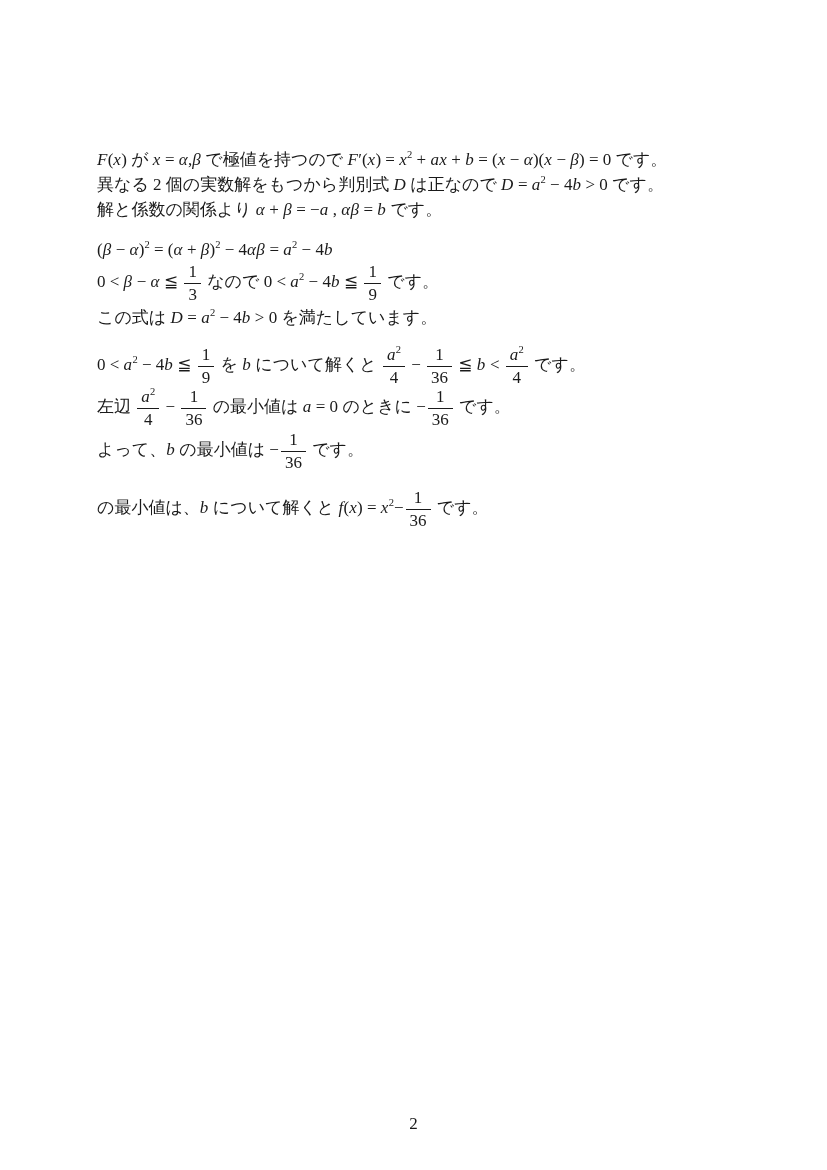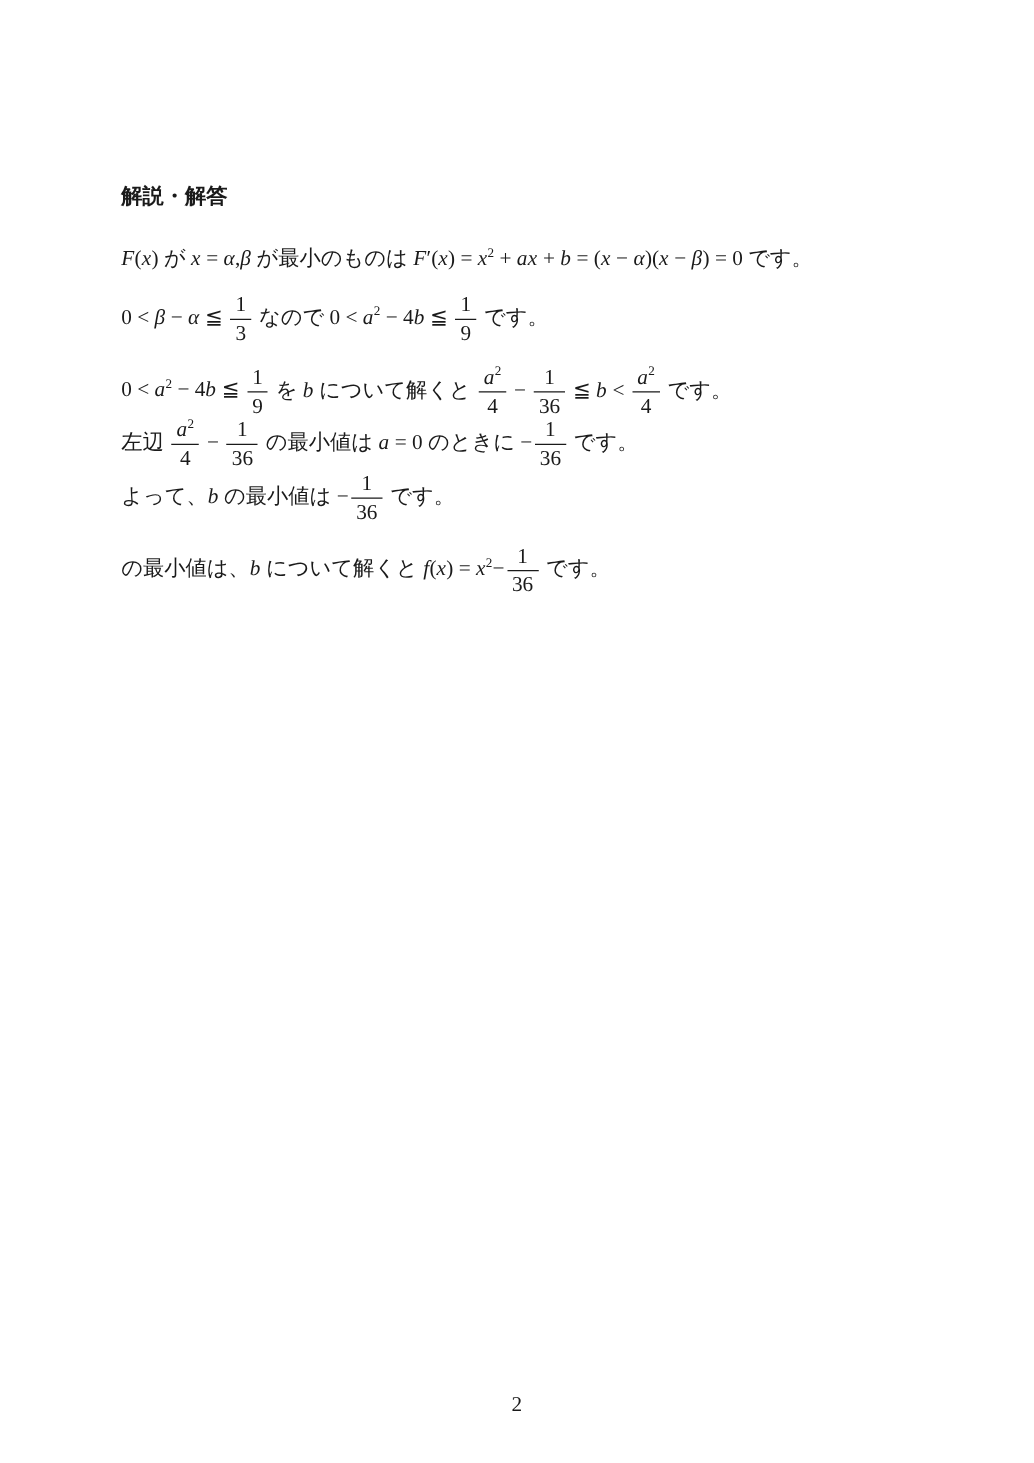--- a/index.html
+++ b/index.html
@@ -52,27 +52,30 @@
     left: 0; right: 0;
     bottom: 36px;
     text-align: center;
   }
 </style>
 </head>
 <body>
 
 <div class="page">
   <div class="content">
-    <h1 class="heading">解説・解答</h1>
     <div id="paragraphs">
         <div class="para">
-          <div class="line"><span class="math"><i>F</i>(<i>x</i>)</span><span class="jp"> が </span><span class="math"><i>x</i> = <i>α</i>,<i>β</i></span><span class="jp"> が最小のものは </span><span class="math"><i>F</i>′(<i>x</i>) = <i>x</i><sup>2</sup> + <i>a</i><i>x</i> + <i>b</i> = (<i>x</i> − <i>α</i>)(<i>x</i> − <i>β</i>) = 0</span><span class="jp"> です。</span></div>
+          <div class="line"><span class="math"><i>F</i>(<i>x</i>)</span><span class="jp"> が </span><span class="math"><i>x</i> = <i>α</i>,<i>β</i></span><span class="jp"> で極値を持つので </span><span class="math"><i>F</i>′(<i>x</i>) = <i>x</i><sup>2</sup> + <i>a</i><i>x</i> + <i>b</i> = (<i>x</i> − <i>α</i>)(<i>x</i> − <i>β</i>) = 0</span><span class="jp"> です。</span></div>
+          <div class="line"><span class="jp">異なる </span><span class="math">2</span><span class="jp"> 個の実数解をもつから判別式 </span><span class="math"><i>D</i></span><span class="jp"> は正なので </span><span class="math"><i>D</i> = <i>a</i><sup>2</sup> − 4<i>b</i> &gt; 0</span><span class="jp"> です。</span></div>
+          <div class="line"><span class="jp">解と係数の関係より </span><span class="math"><i>α</i> + <i>β</i> = −<i>a</i> , <i>α</i><i>β</i> = <i>b</i></span><span class="jp"> です。</span></div>
         </div>
         <div class="para">
+          <div class="line"><span class="math">(<i>β</i> − <i>α</i>)<sup>2</sup> = (<i>α</i> + <i>β</i>)<sup>2</sup> − 4<i>α</i><i>β</i> = <i>a</i><sup>2</sup> − 4<i>b</i></span></div>
           <div class="line"><span class="math">0 &lt; <i>β</i> − <i>α</i> ≦ </span><span class="frac math"><span class="num">1</span><span class="den">3</span></span><span class="jp"> なので </span><span class="math">0 &lt; <i>a</i><sup>2</sup> − 4<i>b</i> ≦ </span><span class="frac math"><span class="num">1</span><span class="den">9</span></span><span class="jp"> です。</span></div>
+          <div class="line"><span class="jp">この式は </span><span class="math"><i>D</i> = <i>a</i><sup>2</sup> − 4<i>b</i> &gt; 0</span><span class="jp"> を満たしています。</span></div>
         </div>
         <div class="para">
           <div class="line"><span class="math">0 &lt; <i>a</i><sup>2</sup> − 4<i>b</i> ≦ </span><span class="frac math"><span class="num">1</span><span class="den">9</span></span><span class="jp"> を </span><span class="math"><i>b</i></span><span class="jp"> について解くと </span><span class="frac math"><span class="num"><i>a</i><sup>2</sup></span><span class="den">4</span></span><span class="math"> − </span><span class="frac math"><span class="num">1</span><span class="den">36</span></span><span class="math"> ≦ <i>b</i> &lt; </span><span class="frac math"><span class="num"><i>a</i><sup>2</sup></span><span class="den">4</span></span><span class="jp"> です。</span></div>
           <div class="line"><span class="jp">左辺 </span><span class="frac math"><span class="num"><i>a</i><sup>2</sup></span><span class="den">4</span></span><span class="math"> − </span><span class="frac math"><span class="num">1</span><span class="den">36</span></span><span class="jp"> の最小値は </span><span class="math"><i>a</i> = 0</span><span class="jp"> のときに </span><span class="math">−</span><span class="frac math"><span class="num">1</span><span class="den">36</span></span><span class="jp"> です。</span></div>
           <div class="line"><span class="jp">よって、</span><span class="math"><i>b</i></span><span class="jp"> の最小値は </span><span class="math">−</span><span class="frac math"><span class="num">1</span><span class="den">36</span></span><span class="jp"> です。</span></div>
         </div>
         <div class="para">
           <div class="line"><span class="jp">の最小値は、</span><span class="math"><i>b</i></span><span class="jp"> について解くと </span><span class="math"><i>f</i>(<i>x</i>) = <i>x</i><sup>2</sup>−</span><span class="frac math"><span class="num">1</span><span class="den">36</span></span><span class="jp"> です。</span></div>
         </div>
       </div>

